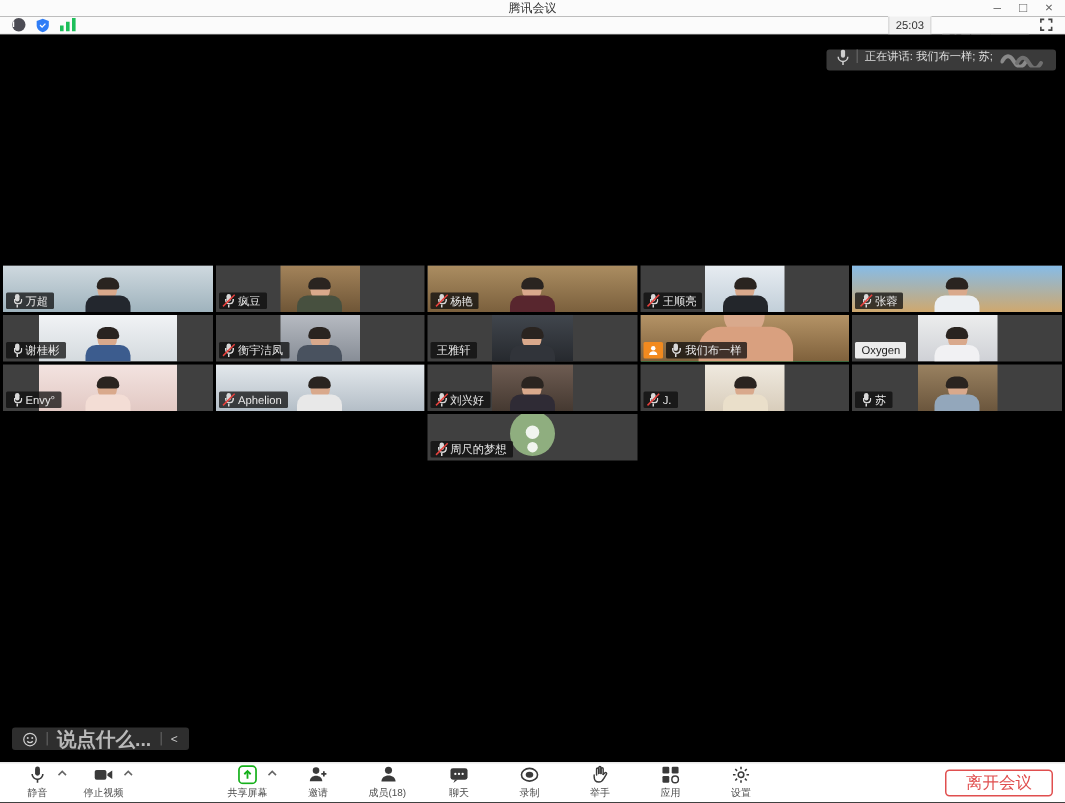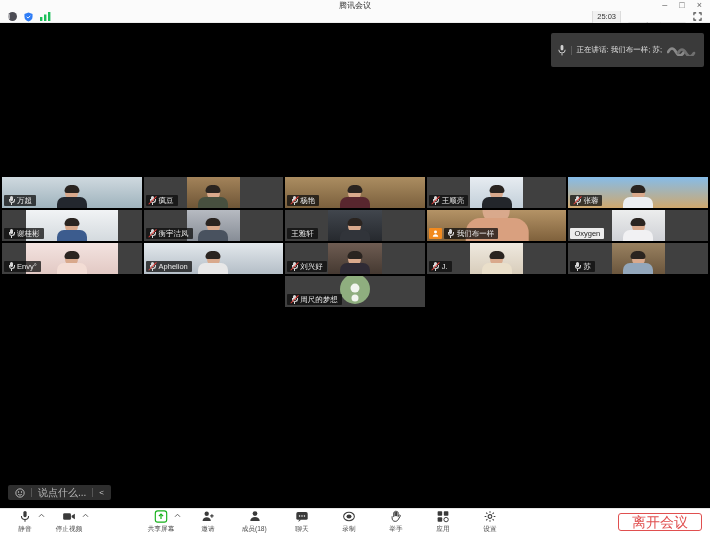--- a/index.html
+++ b/index.html
@@ -18,22 +18,22 @@
   .ico-info{width:9px;height:9px;border-radius:50%;background:#4c4c54;color:#fff;font-size:7px;line-height:9px;text-align:center;font-weight:bold;}
   .sb-spacer{flex:1;}
   .timer{font-size:7.5px;color:#333;background:#f1f1f1;border:1px solid #dcdcdc;border-radius:1px;height:9px;line-height:9px;padding:12px 4px;}
   .viewmode{display:flex;align-items:center;gap:3px;font-size:7.5px;color:#333;background:#f1f1f1;border:1px solid #dcdcdc;border-radius:1px;height:9px;padding:0 4px;cursor:pointer;margin-top:21px;}
   .caret-down{width:0;height:0;border-left:2.5px solid transparent;border-right:2.5px solid transparent;border-top:3px solid #555;}
 
   
   .stage{position:relative;width:710px;height:485px;background:#000;}
 
   
-  .speak-banner{position:absolute;top:10px;right:6px;height:34px;background:#3a3a3a;border-radius:2px;
-    display:flex;align-items:center;gap:5px;padding:0 7px;}
+  .speak-banner{position:absolute;top:10px;right:6px;height:14px;background:#3a3a3a;border-radius:2px;
+    display:flex;gap:5px;padding:0 7px;}
   .speak-banner .divider{width:1px;height:9px;background:#5c5c5c;}
   .speak-text{font-size:7.5px;color:#dedede;white-space:nowrap;}
 
   
   .vgrid{position:absolute;left:2px;top:154px;width:706px;display:grid;grid-template-columns:repeat(5,1fr);gap:2px;}
   .tile{height:31px;background:#404040;position:relative;overflow:hidden;border-radius:0;}
   .tile.active{box-shadow:inset 0 0 0 1.5px #27b15e;}
   .vid{position:absolute;top:0;bottom:0;left:0;right:0;}
   .vid.narrow{left:31%;right:31%;}
   .vid.medium{left:17%;right:17%;}
@@ -58,36 +58,36 @@
   .mi .cap{position:absolute;left:1.5px;top:0;width:3px;height:5px;border-radius:1.5px;background:#d8d8d8;}
   .mi .arc{position:absolute;left:.5px;top:2.5px;width:4px;height:3.5px;border:1px solid #d8d8d8;border-top:none;border-radius:0 0 4px 4px;}
   .mi .stem{position:absolute;left:2.7px;bottom:0;width:1px;height:2px;background:#d8d8d8;}
   .mi .slash{display:none;position:absolute;left:2.6px;top:-1px;width:1.4px;height:11px;background:#e8413d;transform:rotate(45deg);}
   .mi.muted .slash{display:block;}
 
   
   .chatbar{position:absolute;left:8px;bottom:8px;height:15px;background:#2e2e2e;border-radius:2px;
      display:flex;align-items:center;gap:6px;padding:0 7px;}
   .chatbar .cb-div{width:1px;height:9px;background:#555;}
-  .cb-text{font-size:10px;color:#b9b9b9;cursor:text;}
+  .cb-text{font-size:13px;color:#b9b9b9;cursor:text;font-weight:bold;}
   .cb-collapse{font-size:8px;color:#cfcfcf;cursor:pointer;}
 
   
   .toolbar{height:27px;background:#fff;border-top:1px solid #e7e7e7;display:flex;align-items:center;padding:0 8px;box-sizing:border-box;}
   .tb-left{display:flex;align-items:center;gap:6px;}
   .tb-center{display:flex;align-items:center;gap:9px;margin:0 auto;}
   .tb-group{display:flex;align-items:flex-start;}
   .tb-item{display:flex;flex-direction:column;align-items:center;justify-content:center;width:34px;cursor:pointer;}
   .tb-item .tb-ico{height:13px;display:flex;align-items:center;justify-content:center;}
   .tb-item svg{width:14px;height:13px;display:block;}
   .tb-label{font-size:7px;color:#4d4d4d;white-space:nowrap;transform:scale(.95);margin-top:1px;}
   .tb-caret{width:8px;margin:3px 0 0 -4px;cursor:pointer;}
   .tb-caret svg{width:7px;height:5px;display:block;}
   .tb-caret.off{visibility:hidden;}
-  .leave-btn{margin-left:auto;background:#fff;border:1px solid #e04f4f;color:#e04f4f;font-size:14px;
+  .leave-btn{margin-left:auto;background:#fff;border:1px solid #e04f4f;color:#e04f4f;font-size:11px;
      height:18px;line-height:16px;padding:0 13px;border-radius:3px;cursor:pointer;font-family:inherit;}
 </style>
 </head>
 <body>
 
 <div class="titlebar">
   <span class="title-text">腾讯会议</span>
   <div class="win-controls">
     <span>–</span>
     <span>□</span>

